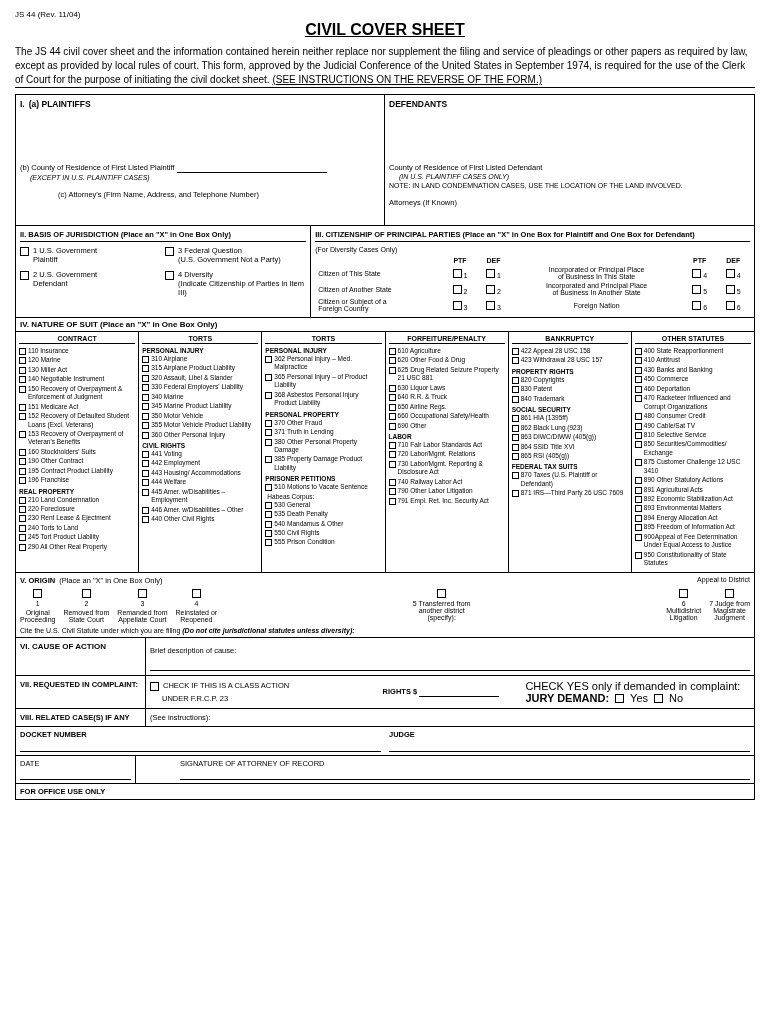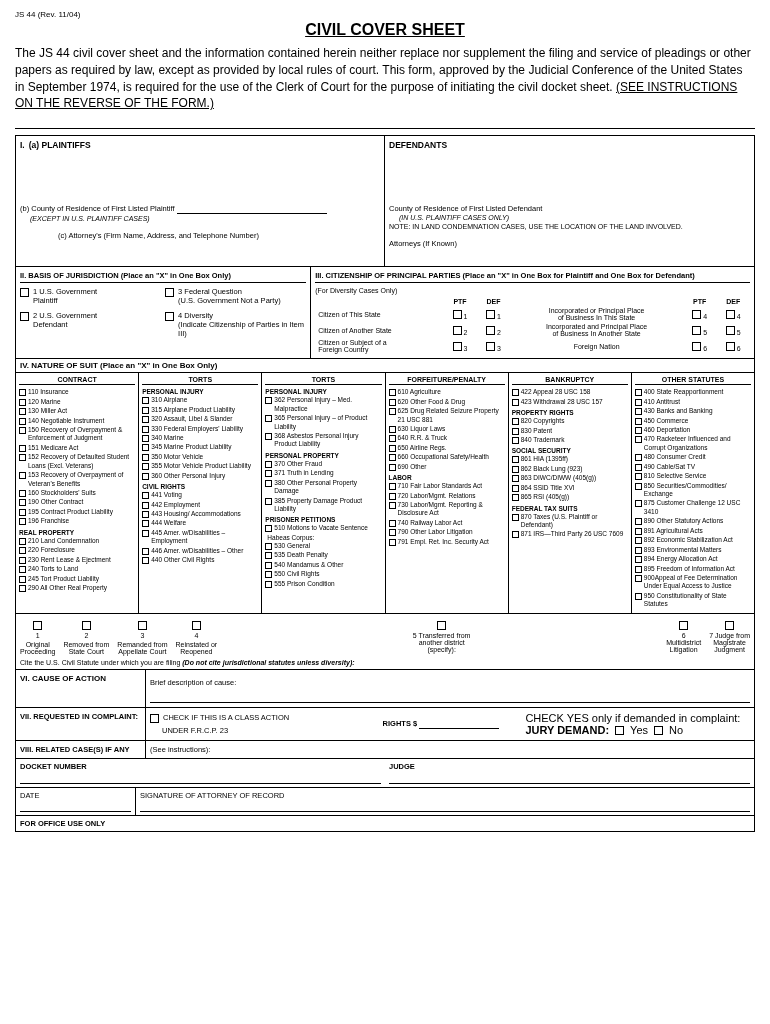--- a/index.html
+++ b/index.html
@@ -17,25 +17,25 @@
       margin-bottom: 2px;
     }
     .main-title {
       text-align: center;
       font-size: 16px;
       font-weight: bold;
       margin-bottom: 6px;
       text-decoration: underline;
     }
     .intro-text {
-      font-size: 12px;
+      font-size: 10px;
       line-height: 1.4;
       margin-bottom: 6px;
       border-bottom: 1px solid #000;
-      padding-bottom: 16px;
+      padding-bottom: 0;
     }
     .intro-text u { text-decoration: underline; }
     .section-header {
       font-weight: bold;
       font-size: 8.5px;
     }
     
     .top-columns {
       display: flex;
       border: 1px solid #000;
@@ -290,20 +290,21 @@
     .judge-field-line {
       border-bottom: 1px solid #000;
       min-height: 12px;
       margin-top: 1px;
     }
     
     .date-sig-row {
       display: flex;
       border: 1px solid #000;
       border-bottom: none;
+      gap: 40px;
     }
     .date-cell {
       width: 120px;
       padding: 3px 4px;
       border-right: 1px solid #000;
       font-size: 7.5px;
     }
     .sig-cell {
       flex: 1;
       padding: 3px 4px;
@@ -837,20 +838,29 @@
         </div>
       <div class="suit-item">
           <div class="checkbox"></div>
           <span>950 Constitutionality of State Statutes</span>
         </div>
     </div>
   </div>
 </div>
 
 <div class="origin-section">
+  <div style="display:flex;justify-content:space-between;align-items:flex-start;">
+    <div style="display:flex;align-items:center;gap:4px;">
+      <span class="bold">V. ORIGIN</span>
+      <span>(Place an "X" in One Box Only)</span>
+    </div>
+    <div style="font-size:7px;text-align:right;">
+      <span>Appeal to District</span>
+    </div>
+  </div>
   <div class="origin-row">
     <div class="origin-item">
       <div class="checkbox"></div>
       <div>1</div>
       <div>Original<br>Proceeding</div>
     </div>
     <div class="origin-item">
       <div class="checkbox"></div>
       <div>2</div>
       <div>Removed from<br>State Court</div>

